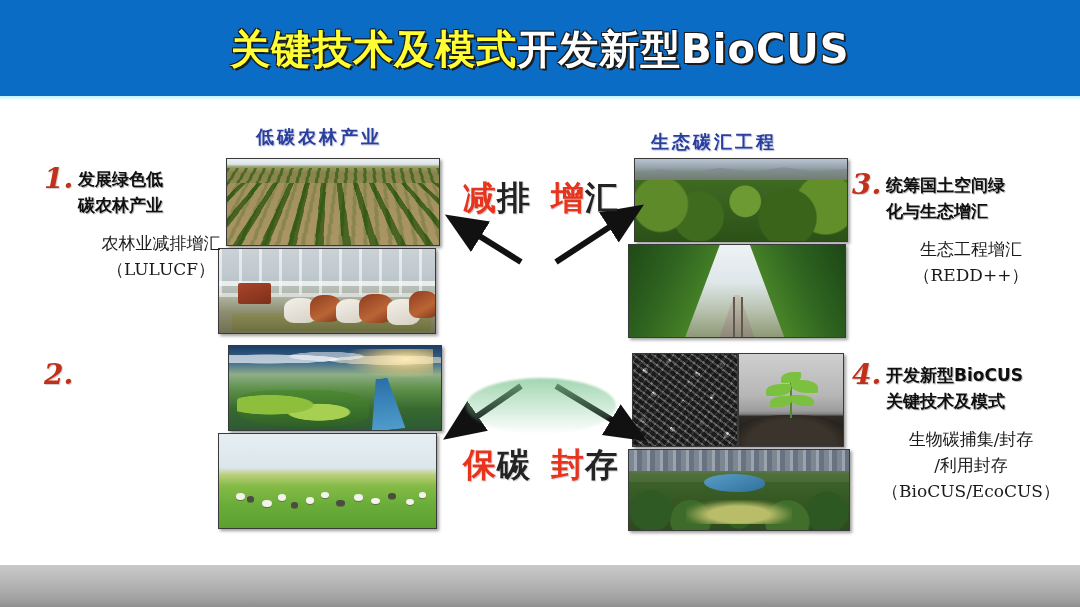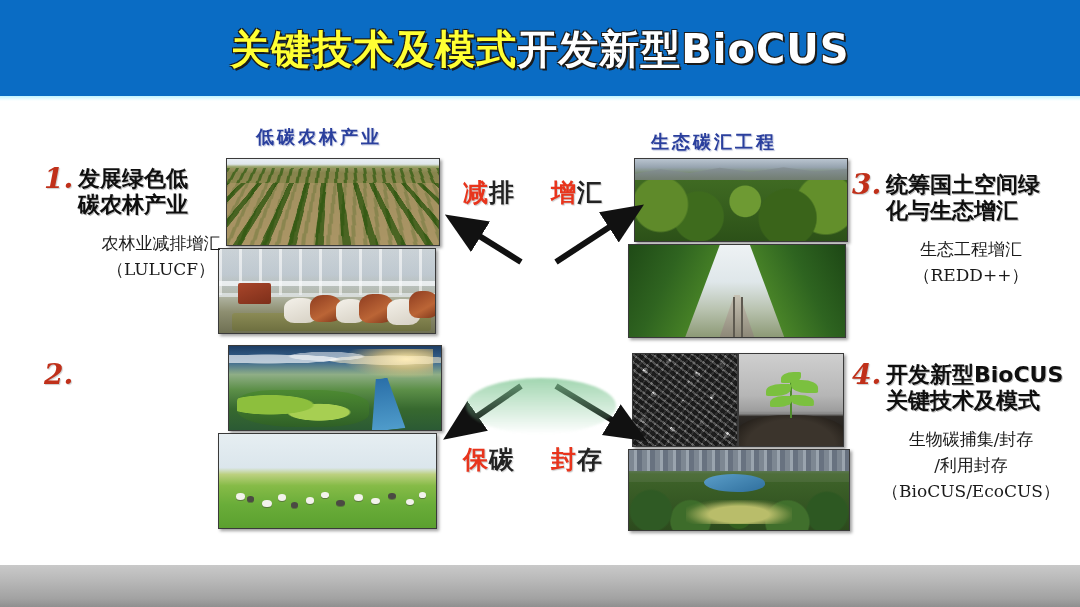--- a/index.html
+++ b/index.html
@@ -236,21 +236,21 @@
   }
 
   
   .arrow-svg{position:absolute;left:0;top:0;width:1080px;height:607px;
     pointer-events:none;z-index:4;}
 
   
   .flow-label{
     position:absolute;
     font-family:"DejaVu Sans","Liberation Sans",sans-serif;
-    font-size:25px;font-weight:bold;letter-spacing:1px;white-space:nowrap;
+    font-size:33px;font-weight:bold;letter-spacing:1px;white-space:nowrap;
     z-index:7;
   }
   .flow-label .hot{color:#e8341c;text-shadow:1px 1px 1px rgba(0,0,0,.22);}
   .flow-label .cool{color:#232323;text-shadow:1px 1px 1px rgba(0,0,0,.18);}
   #lab-jianpai{left:463px;top:176px;}
   #lab-zenghui{left:551px;top:176px;}
   #lab-bautan{left:463px;top:443px;}
   #lab-fengcun{left:551px;top:443px;}
 
   
@@ -260,21 +260,21 @@
 
   .sb-head{position:relative;padding-left:34px;}
   .sb-num{
     position:absolute;left:0;top:-4px;
     font-family:"DejaVu Serif","Liberation Serif",serif;
     font-style:italic;font-weight:bold;font-size:28px;color:#c0301a;
     text-shadow:1px 1px 1px rgba(0,0,0,.2);
   }
   .sb-title{
     font-family:"DejaVu Sans","Liberation Sans",sans-serif;
-    font-size:22px;font-weight:bold;color:#0f0f0f;
+    font-size:17px;font-weight:bold;color:#0f0f0f;
     line-height:26px;letter-spacing:0px;white-space:pre-line;
     text-shadow:1px 1px 0 rgba(170,170,170,.8);
   }
   .sb-body{
     margin-top:12px;
     font-family:"DejaVu Serif","Liberation Serif",serif;
     font-size:17px;color:#1a1a1a;line-height:26px;
     white-space:pre-line;text-align:center;
   }
   .side-block.left .sb-body{padding-right:8px;}

